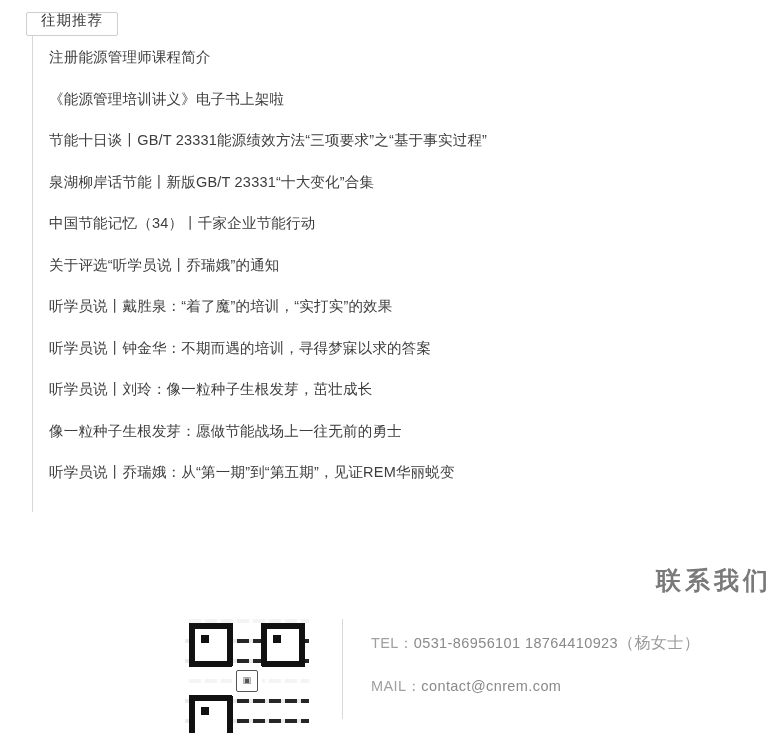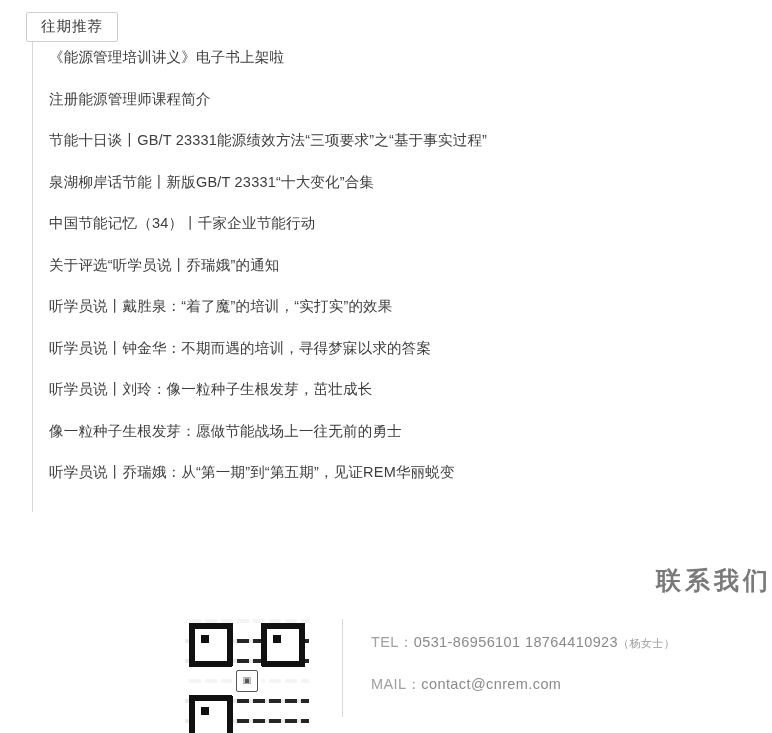--- a/index.html
+++ b/index.html
@@ -21,21 +21,21 @@
     position: relative;
     padding: 14px 0 0 0;
   }
   .past-tag {
     position: absolute;
     left: 26px;
     top: 12px;
     border: 1px solid #cfcfcf;
     border-radius: 2px;
     background: #ffffff;
-    padding: 6px 14px 7px 14px;
+    padding: 0 14px 7px 14px;
     font-size: 14.5px;
     color: #3b3b3b;
     letter-spacing: 1px;
     line-height: 1;
     z-index: 2;
   }
   .past-body {
     margin-left: 32px;
     border-left: 1px solid #d8d8d8;
     padding: 36px 0 28px 0;
@@ -151,31 +151,31 @@
     position: relative;
   }
   .contact-line {
     font-size: 14.5px;
     color: #8a8a8a;
     margin-bottom: 23px;
     letter-spacing: 0.4px;
     white-space: nowrap;
   }
   .contact-line .lbl { color: #a0a0a0; }
-  .contact-line .small { font-size: 11px; color: #9a9a9a; }
+  .contact-line .small { font-size: 16px; color: #9a9a9a; }
 </style>
 </head>
 <body>
 
 <section class="past-section">
   <div class="past-tag">往期推荐</div>
   <div class="past-body">
     <ul class="past-list">
+      <li>注册能源管理师课程简介</li>
       <li>《能源管理培训讲义》电子书上架啦</li>
-      <li>注册能源管理师课程简介</li>
       <li>节能十日谈丨GB/T 23331能源绩效方法“三项要求”之“基于事实过程”</li>
       <li>泉湖柳岸话节能丨新版GB/T 23331“十大变化”合集</li>
       <li>中国节能记忆（34）丨千家企业节能行动</li>
       <li>关于评选“听学员说丨乔瑞娥”的通知</li>
       <li>听学员说丨戴胜泉：“着了魔”的培训，“实打实”的效果</li>
       <li>听学员说丨钟金华：不期而遇的培训，寻得梦寐以求的答案</li>
       <li>听学员说丨刘玲：像一粒种子生根发芽，茁壮成长</li>
       <li>像一粒种子生根发芽：愿做节能战场上一往无前的勇士</li>
       <li>听学员说丨乔瑞娥：从“第一期”到“第五期”，见证REM华丽蜕变</li>
     </ul>

